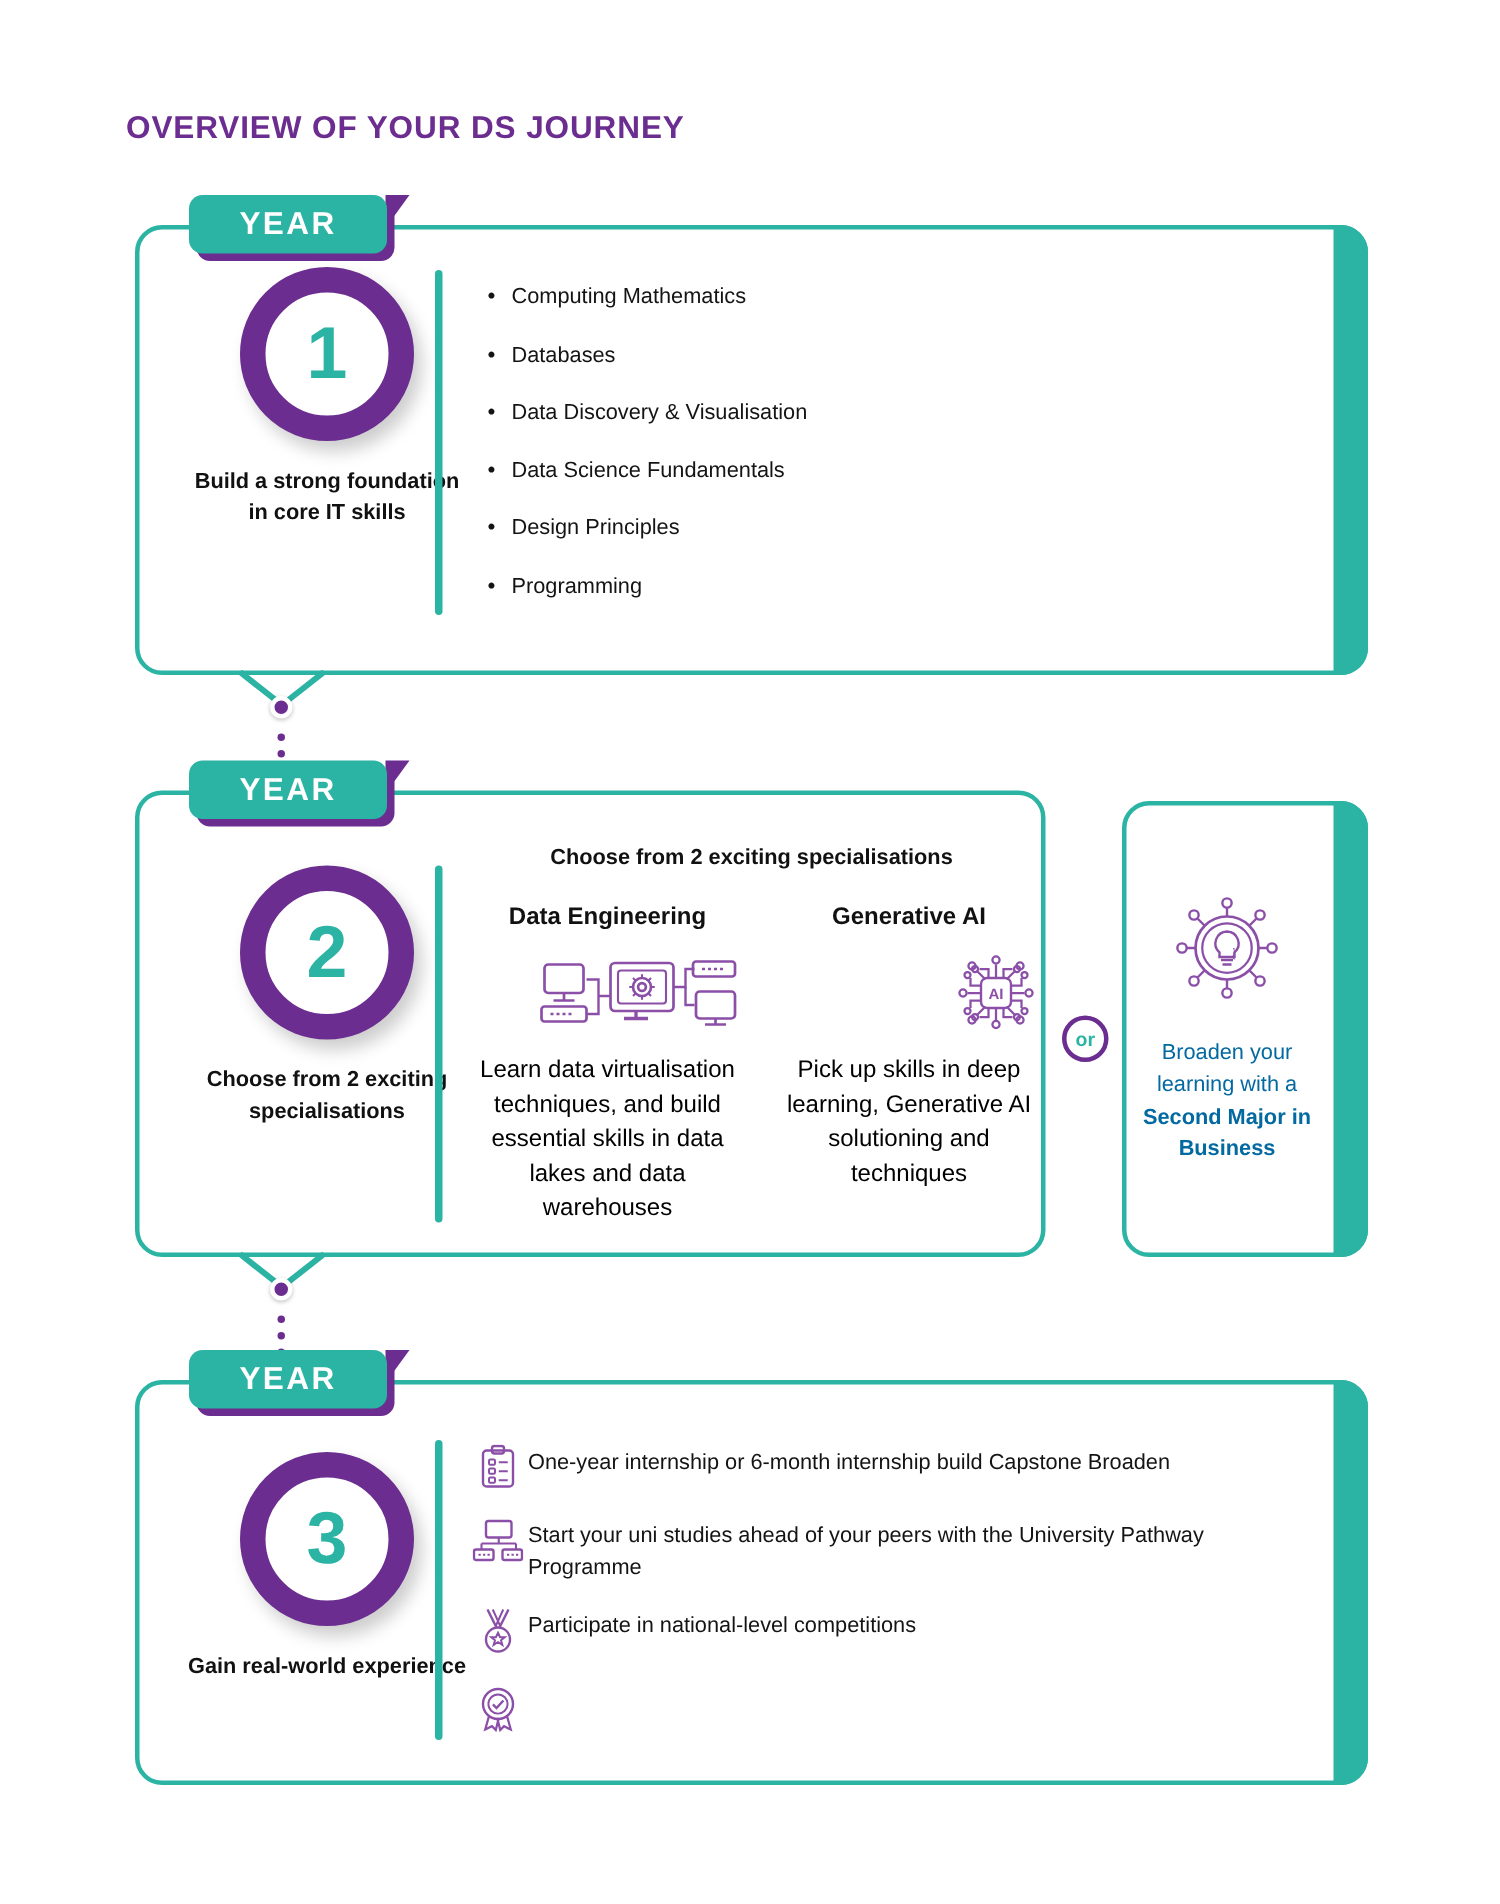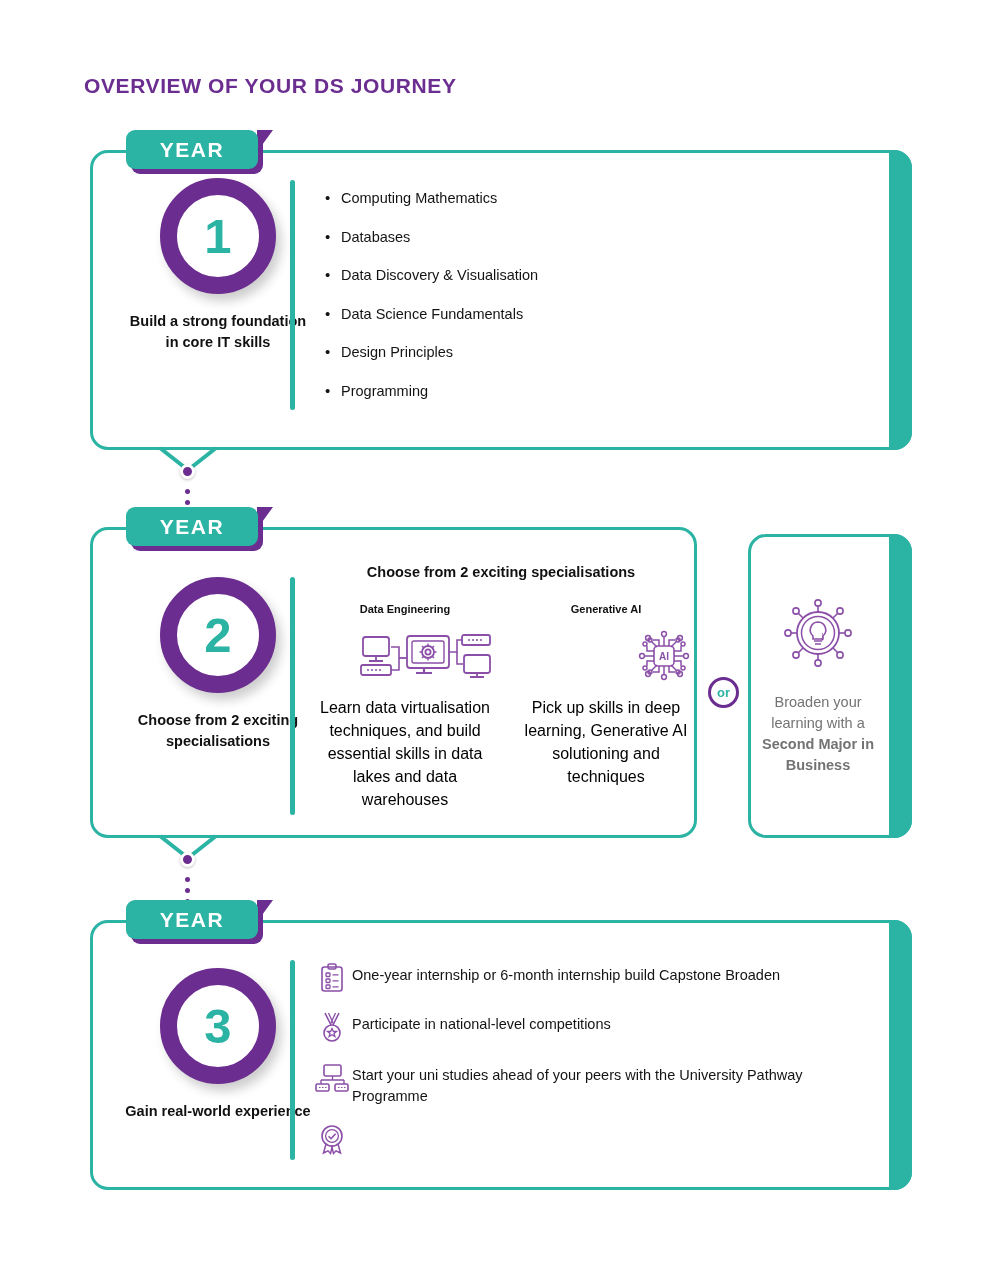--- a/index.html
+++ b/index.html
@@ -147,21 +147,21 @@
     font-size: 14.5px; font-weight: bold;
     color: #111111;
     text-align: center;
   }
   .spec-col {
     position: absolute;
     width: 178px;
     text-align: center;
   }
   .spec-title {
-    font-size: 11px; font-weight: bold; color: #111111;
+    font-size: 16px; font-weight: bold; color: #111111;
     margin-bottom: 12px;
   }
   .spec-icon {
     height: 58px;
     display: flex; align-items: center; justify-content: flex-end;
     margin-bottom: 12px;
   }
   .spec-desc {
     font-size: 16px; line-height: 1.43; color: #000000;
   }
@@ -182,21 +182,21 @@
   
   .sm-inner {
     position: absolute;
     left: 0; right: 24px; top: 0; bottom: 0;
     display: flex; flex-direction: column;
     align-items: center; justify-content: center;
     padding: 0 14px;
   }
   .sm-icon { margin-bottom: 18px; }
   .sm-text {
-    font-size: 14.5px; line-height: 1.45; text-align: center; color: #737373;
+    font-size: 14.5px; line-height: 1.45; text-align: center; color: #0369a1;
   }
   .sm-text b { font-weight: bold; }
 
   
   .y3-list { position: absolute; }
   .y3-row {
     display: flex; align-items: flex-start;
     margin-bottom: 18px;
   }
   .y3-icon {
@@ -452,53 +452,53 @@
           <rect x="7" y="16" width="4" height="3.5" rx="0.8" stroke-width="1.3"></rect>
           <rect x="7" y="22" width="4" height="3.5" rx="0.8" stroke-width="1.3"></rect>
           <path d="M13.5 11.8 h6 M13.5 17.8 h6 M13.5 23.8 h6" stroke-width="1.3"></path>
         </svg>
       </div>
       <div class="y3-text">
         <b>One-year internship</b><span> or </span><b>6-month internship</b><span> build </span><b>Capstone Broaden</b>
       </div>
     </div>
 
-    <div class="y3-row">
-      <div class="y3-icon">
-        <svg width="26" height="32" viewBox="0 0 26 32" fill="none" stroke="#8B4FA8" stroke-width="1.6">
-          <path d="M6 1 l6 12 M20 1 l-6 12" stroke-width="1.6"></path>
-          <path d="M9.5 1 l5 11 M16.5 1 l-5 11" stroke-width="1.3"></path>
-          <circle cx="13" cy="21" r="8"></circle>
-          <path d="M13 16.5 l1.4 3 h3.1 l-2.5 2 0.9 3.1 -2.9 -1.9 -2.9 1.9 0.9 -3.1 -2.5 -2 h3.1 z" stroke-width="1.3"></path>
-        </svg>
-      </div>
-      <div class="y3-text">
-        <span>Participate in </span><b>national-level competitions</b>
-      </div>
-    </div>
-
     <div class="y3-row" style="margin-bottom:16px;">
       <div class="y3-icon">
         <svg width="34" height="30" viewBox="0 0 34 30" fill="none" stroke="#8B4FA8" stroke-width="1.6">
           <rect x="9" y="2" width="17" height="11" rx="1.6"></rect>
           <path d="M17.5 13 v4 M6 17 h23 M6 17 v4 M29 17 v4" stroke-width="1.4"></path>
           <rect x="1" y="21" width="13" height="7" rx="1.4"></rect>
           <rect x="20" y="21" width="13" height="7" rx="1.4"></rect>
           <path d="M4 24.5 h1.5 M7 24.5 h1.5 M10 24.5 h1.5" stroke-width="1.2"></path>
           <path d="M23 24.5 h1.5 M26 24.5 h1.5 M29 24.5 h1.5" stroke-width="1.2"></path>
         </svg>
       </div>
       <div class="y3-text" style="max-width:460px;">
         <span>Start your uni studies ahead of your peers with the </span><b>University Pathway Programme</b>
       </div>
     </div>
 
     <div class="y3-row">
       <div class="y3-icon">
         <svg width="26" height="32" viewBox="0 0 26 32" fill="none" stroke="#8B4FA8" stroke-width="1.6">
+          <path d="M6 1 l6 12 M20 1 l-6 12" stroke-width="1.6"></path>
+          <path d="M9.5 1 l5 11 M16.5 1 l-5 11" stroke-width="1.3"></path>
+          <circle cx="13" cy="21" r="8"></circle>
+          <path d="M13 16.5 l1.4 3 h3.1 l-2.5 2 0.9 3.1 -2.9 -1.9 -2.9 1.9 0.9 -3.1 -2.5 -2 h3.1 z" stroke-width="1.3"></path>
+        </svg>
+      </div>
+      <div class="y3-text">
+        <span>Participate in </span><b>national-level competitions</b>
+      </div>
+    </div>
+
+    <div class="y3-row">
+      <div class="y3-icon">
+        <svg width="26" height="32" viewBox="0 0 26 32" fill="none" stroke="#8B4FA8" stroke-width="1.6">
           <circle cx="13" cy="13" r="10"></circle>
           <circle cx="13" cy="13" r="6.4" stroke-width="1.3"></circle>
           <path d="M9.6 13.3 l2.4 2.4 l4.6 -5" stroke-width="1.6"></path>
           <path d="M7 21 l-2.5 9 4.5 -2.2 2.5 2.6 2 -8" stroke-width="1.5"></path>
           <path d="M19 21 l2.5 9 -4.5 -2.2 -2.5 2.6 -2 -8" stroke-width="1.5"></path>
         </svg>
       </div>
     </div>
 
   </div>

